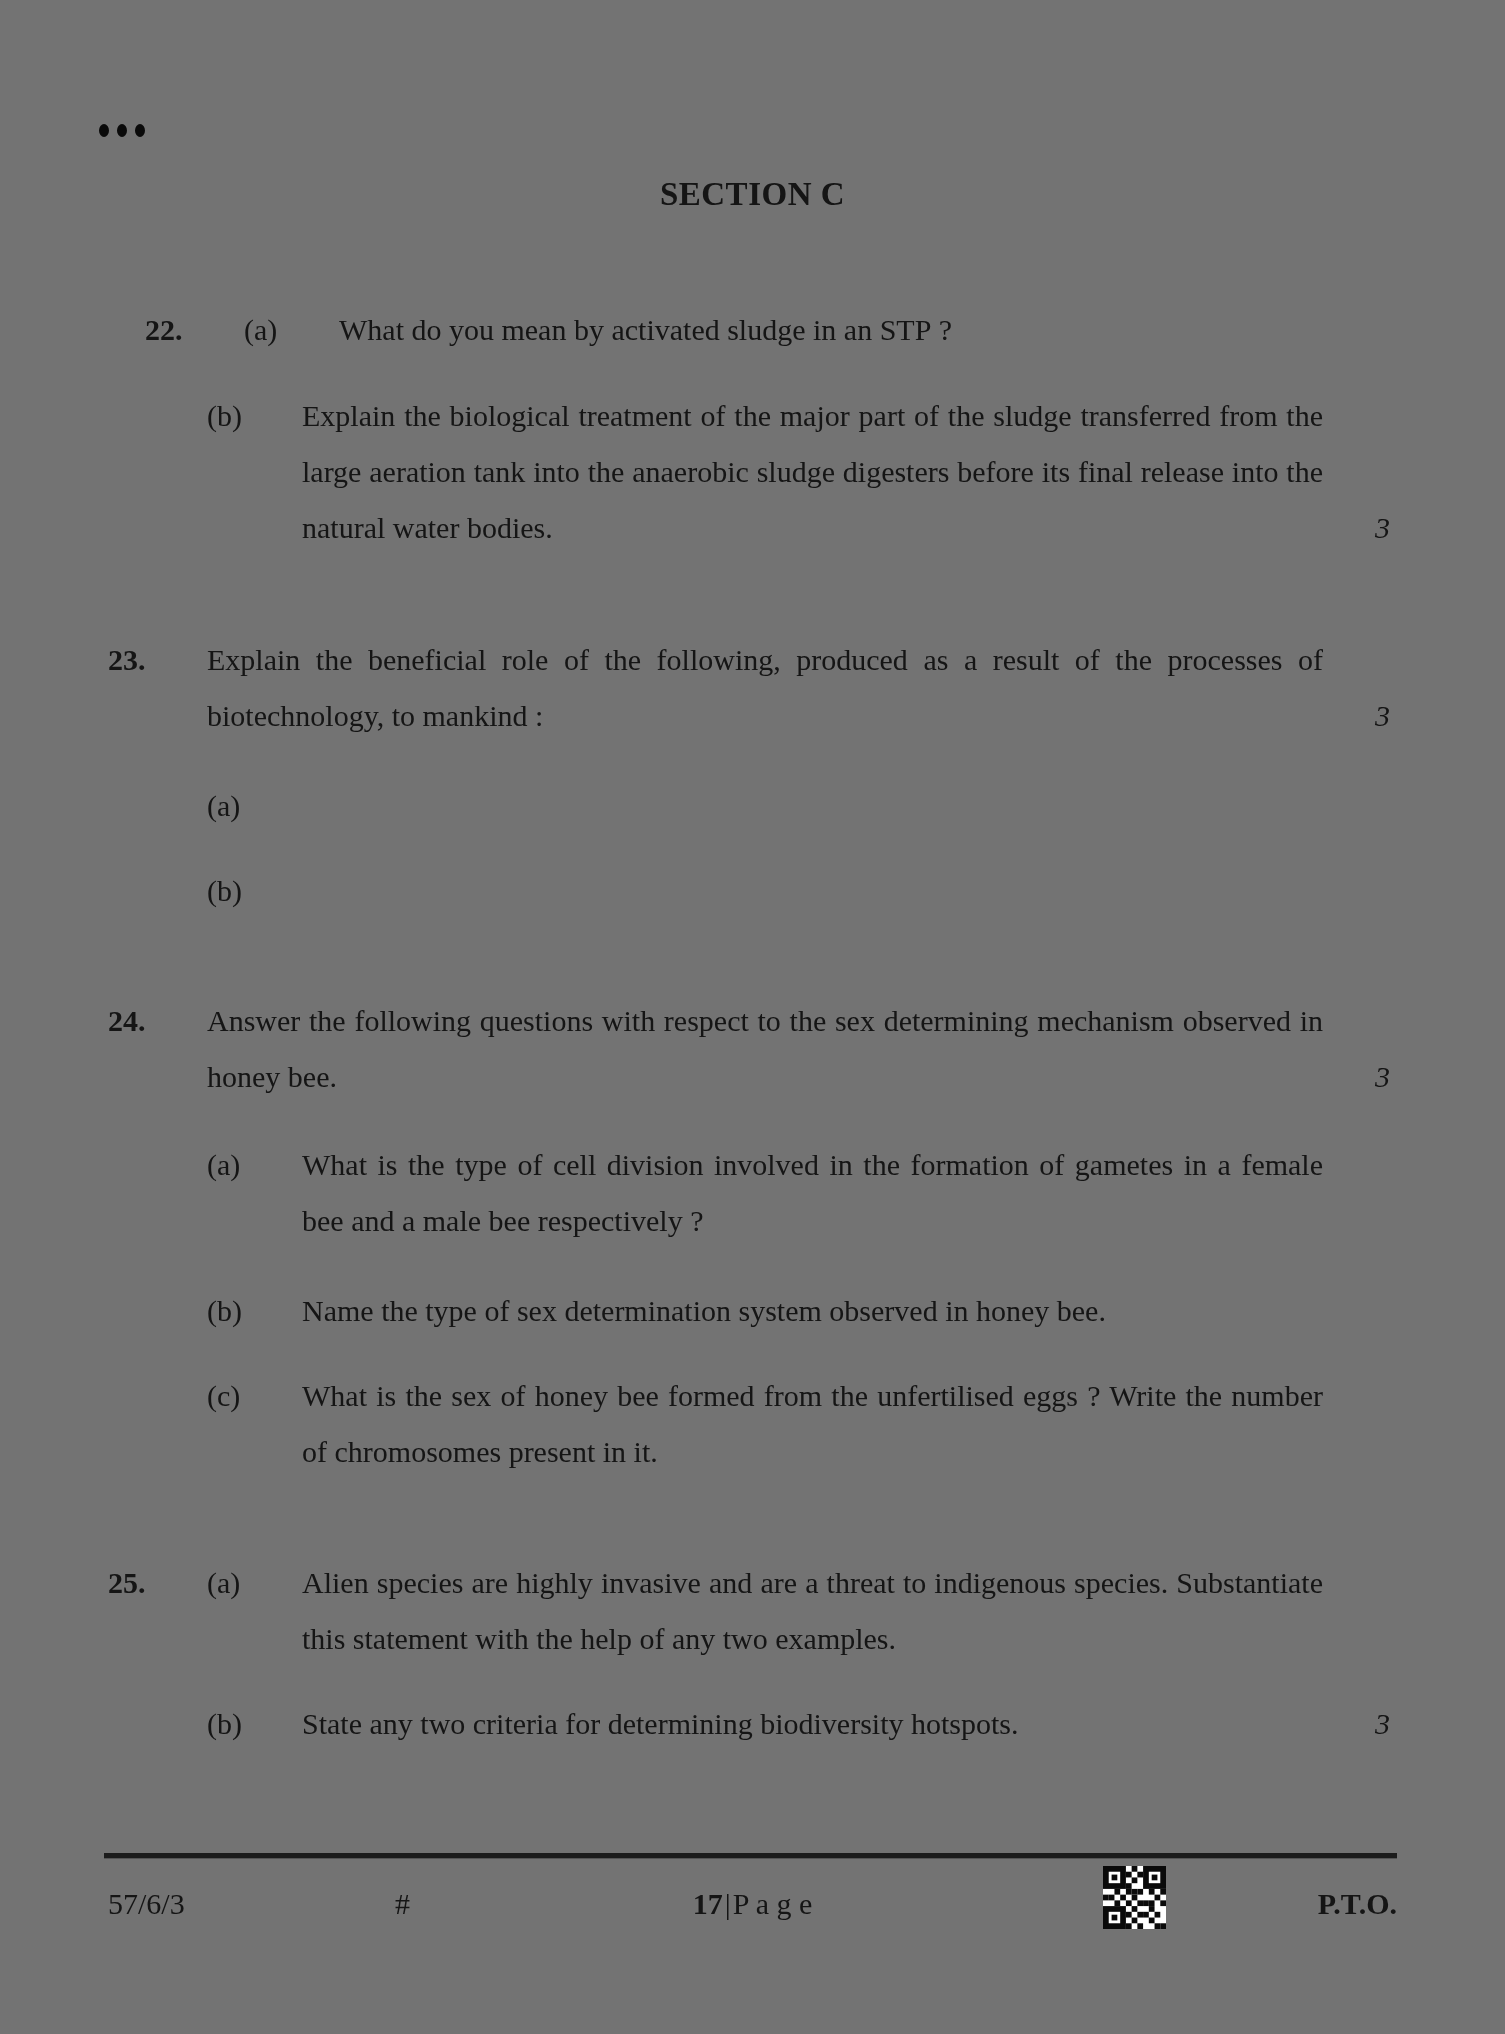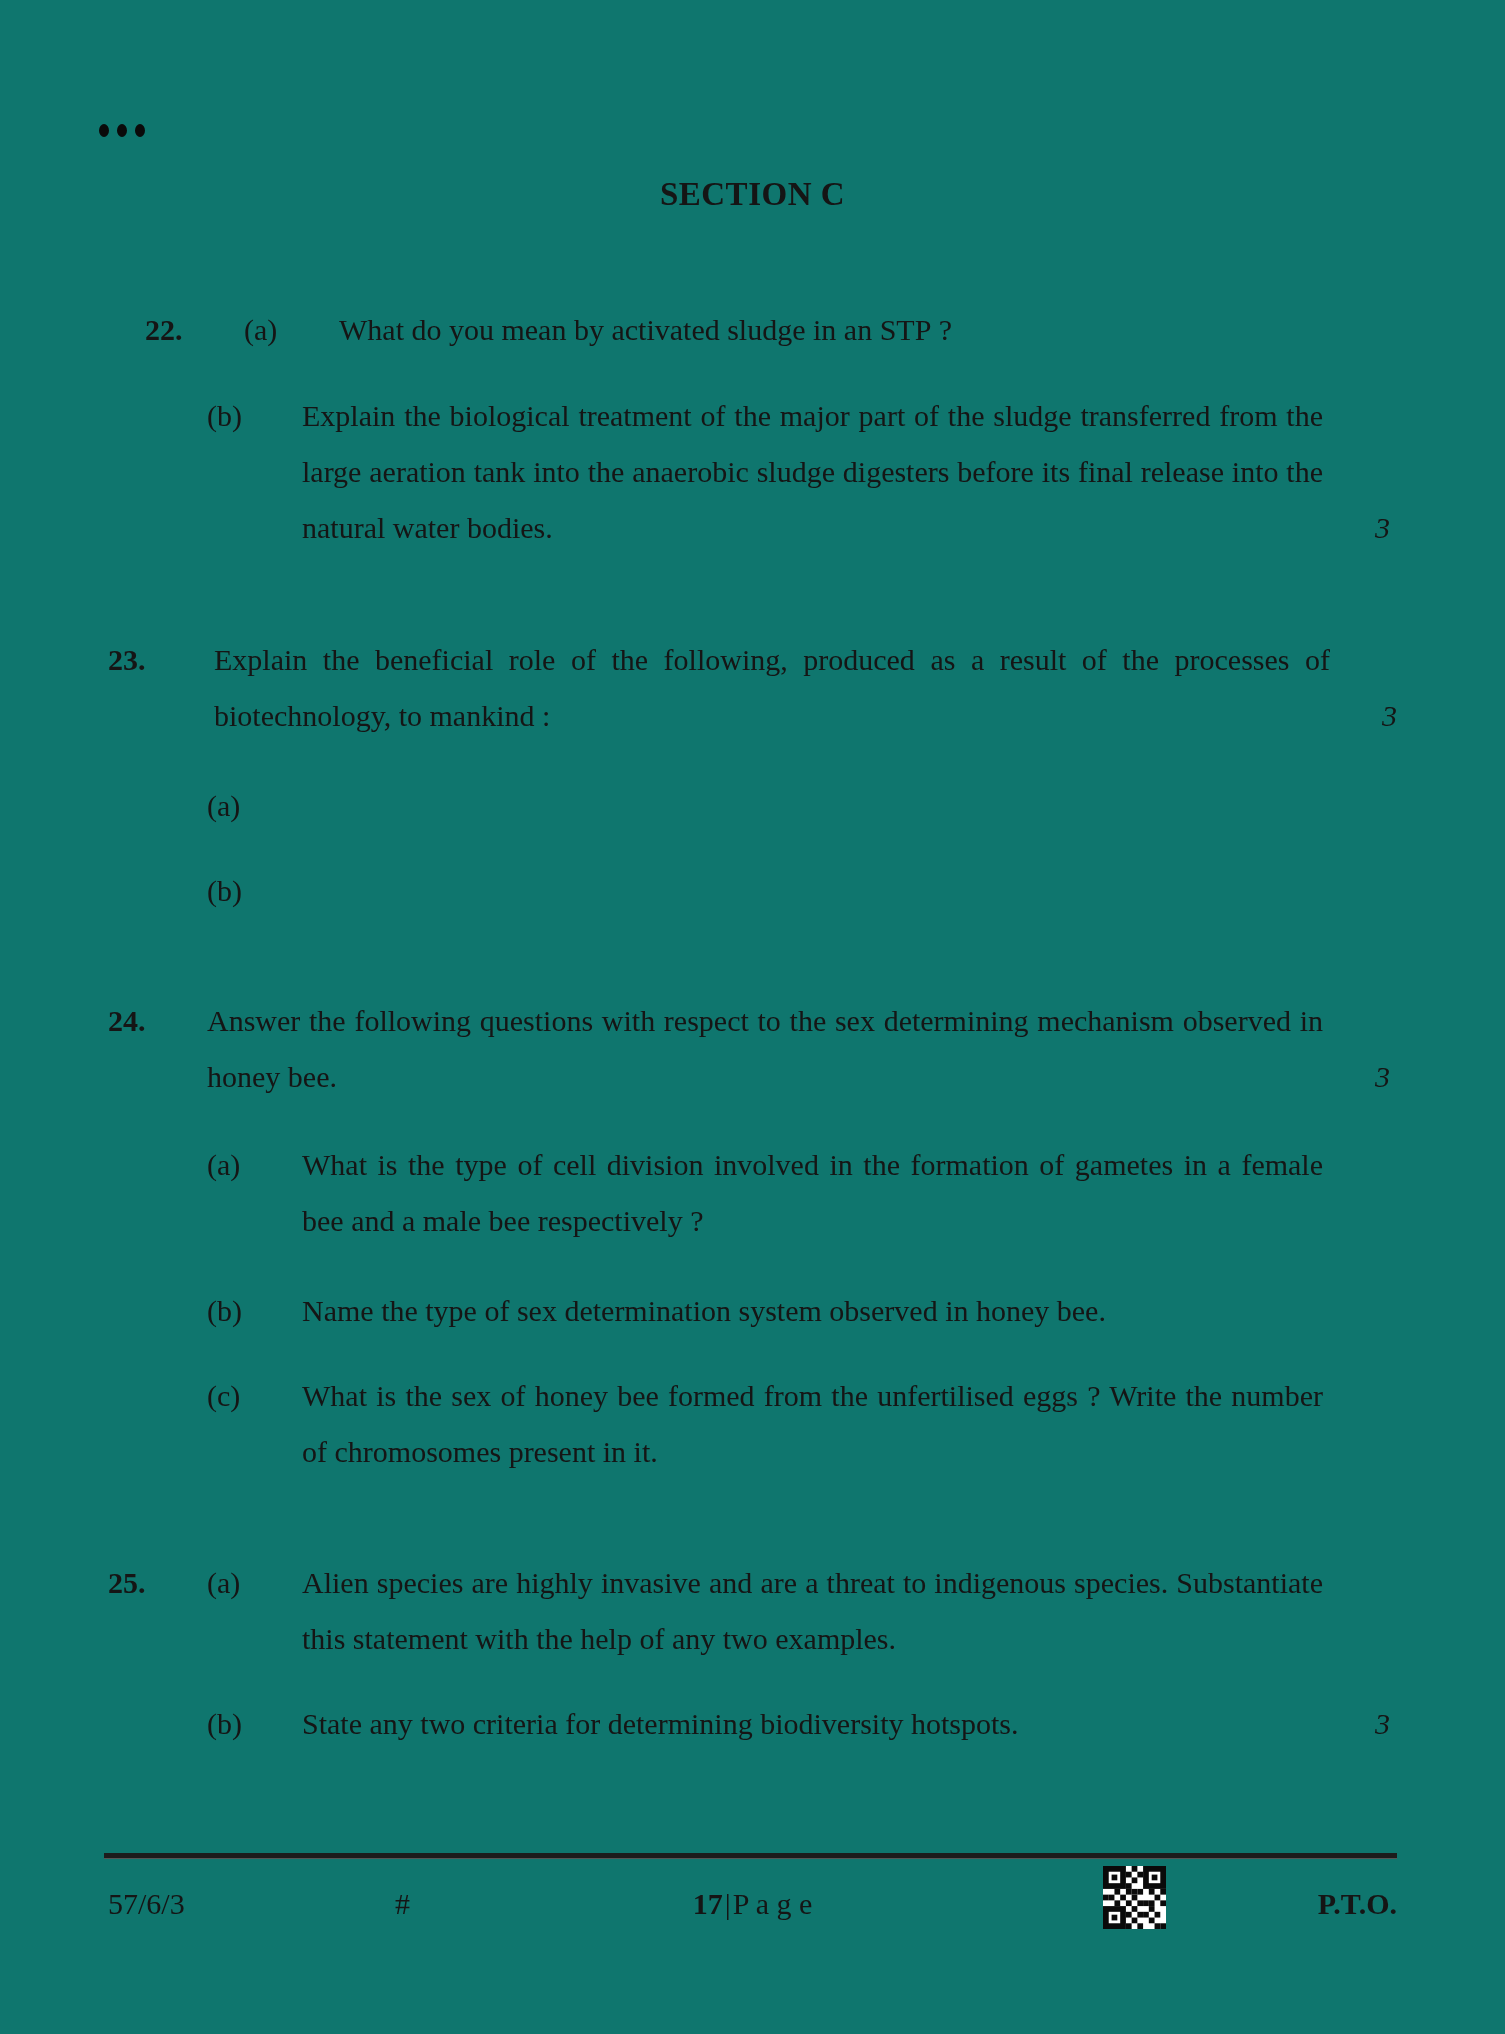--- a/index.html
+++ b/index.html
@@ -1,20 +1,20 @@
 <!DOCTYPE html>
 <html><head>
 <meta charset="utf-8">
 <style>
   html,body{margin:0;padding:0;background:#e8e8e8;}
   .page{
     position:relative;
     width:1505px;height:2034px;
     margin:0 auto;
-    background:#0f766e;
+    background:#737373;
     font-family:"Liberation Serif", serif;
     color:#151515;
     font-size:30px;
     line-height:56px;
     overflow:hidden;
   }
   .corner-dots{
     position:absolute;left:99px;top:124px;
     display:flex;gap:8px;
   }
@@ -41,21 +41,21 @@
     position:absolute;right:-67px;bottom:0;
     font-style:italic;font-weight:normal;
   }
   
   .mb-sub{margin-bottom:30px;justify-content:center;}
   .mb-sub2{margin-bottom:29px;}
   .mb-sub3{margin-bottom:34px;}
   .mb-q{margin-bottom:76px;}
   .mb-q2{margin-bottom:74px;}
   .mb-q3{margin-bottom:75px;}
-  .mb-stem23{margin-bottom:34px;gap:7px;}
+  .mb-stem23{margin-bottom:34px;}
   .mb-stem24{margin-bottom:32px;}
   
   .footer-rule{
     position:absolute;left:104px;top:1853px;width:1293px;height:5px;
     background:#1c1c1c;border-bottom:1px solid #555;
   }
   .footer-item{position:absolute;top:1876px;white-space:nowrap;}
   .f-code{left:108px;font-weight:normal;}
   .f-hash{left:395px;}
   .f-page{left:0;right:0;text-align:center;}

